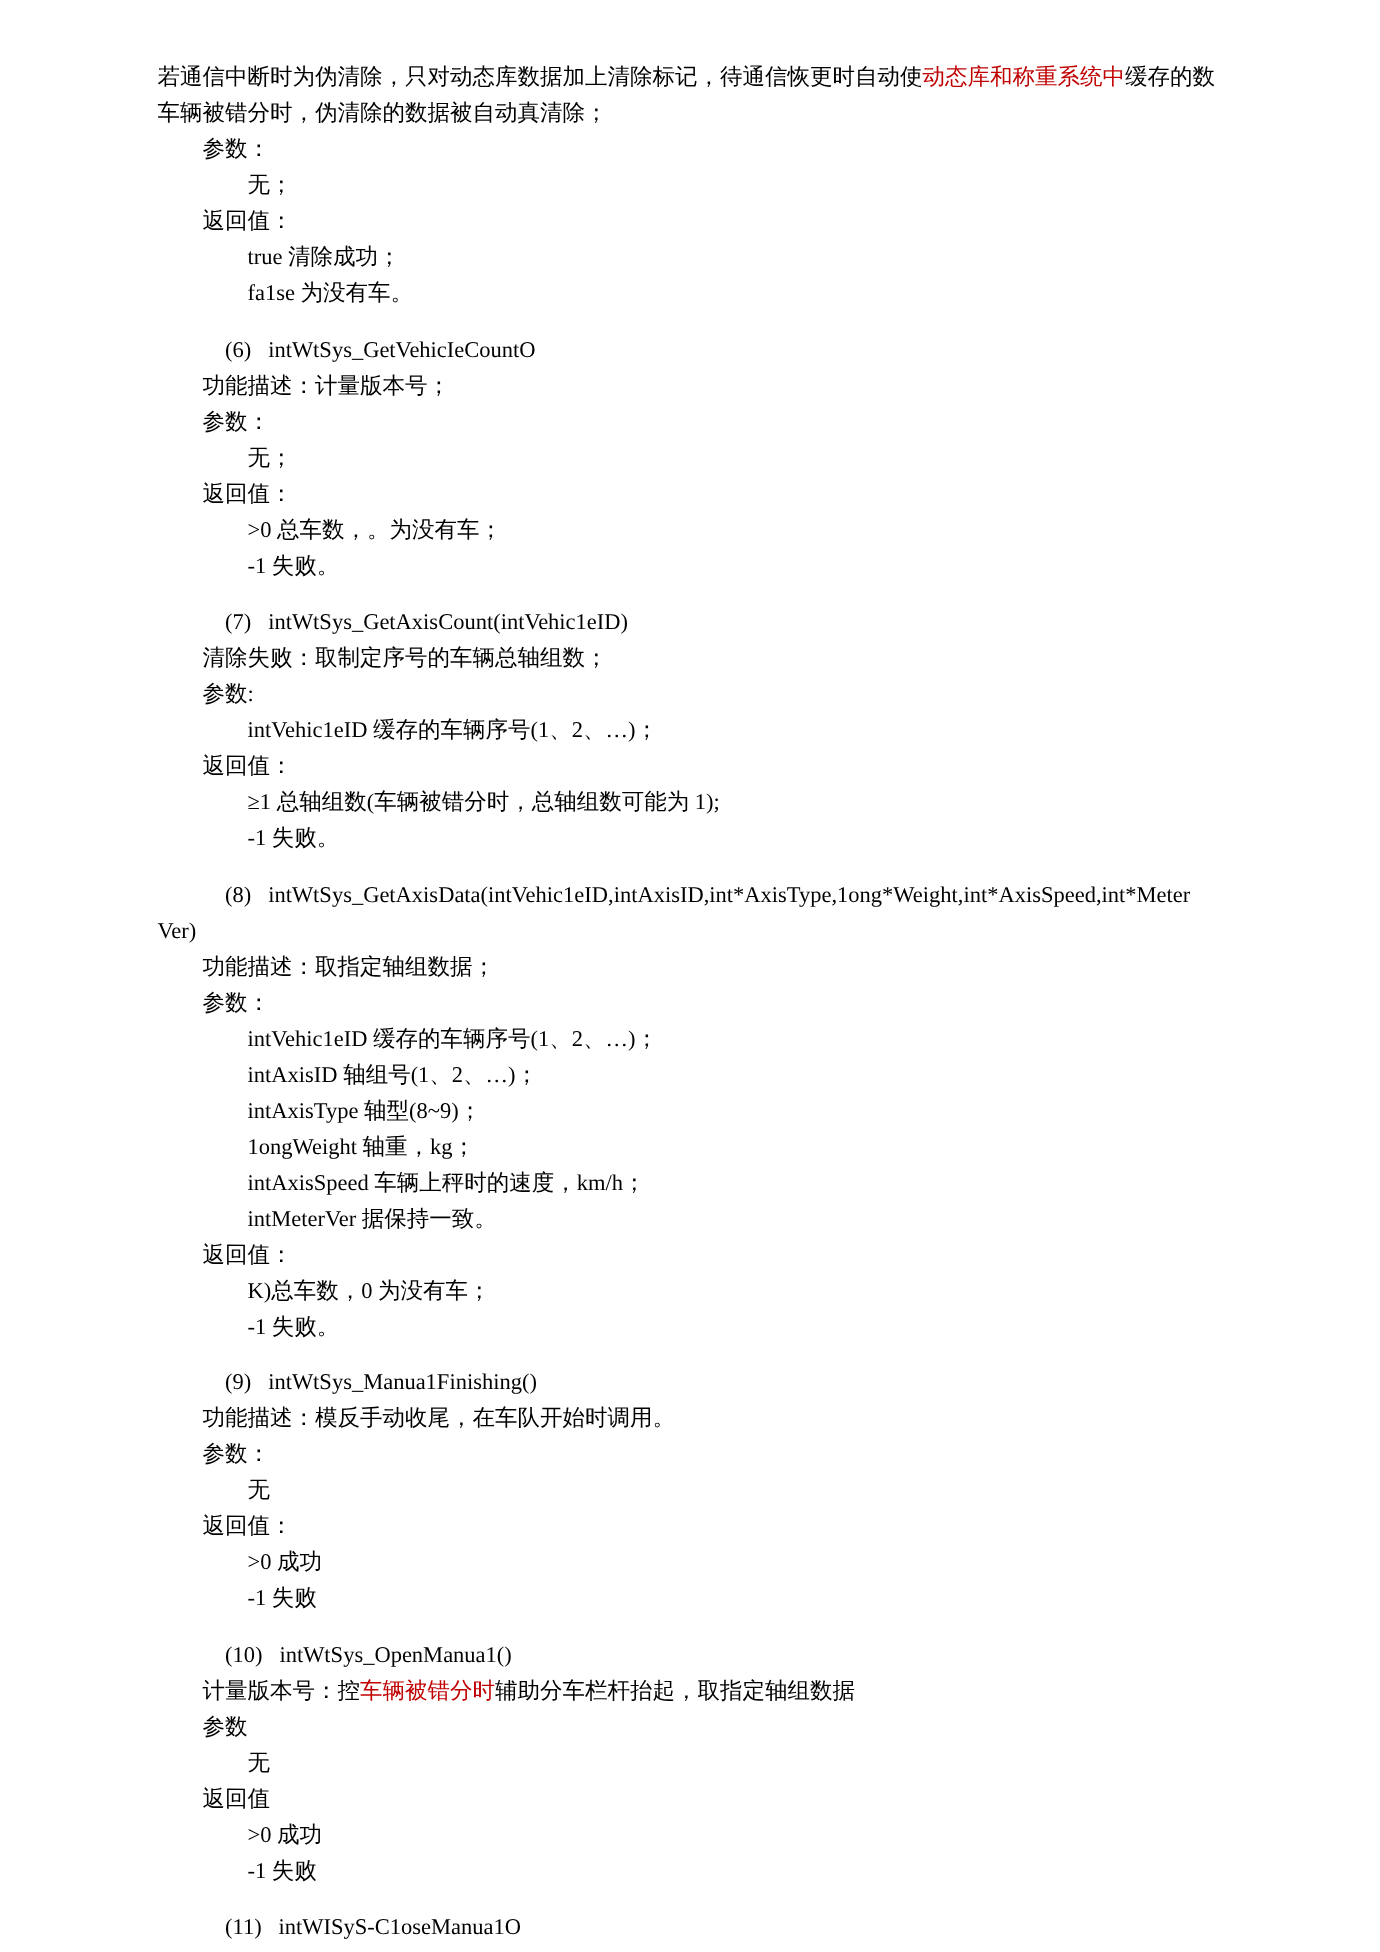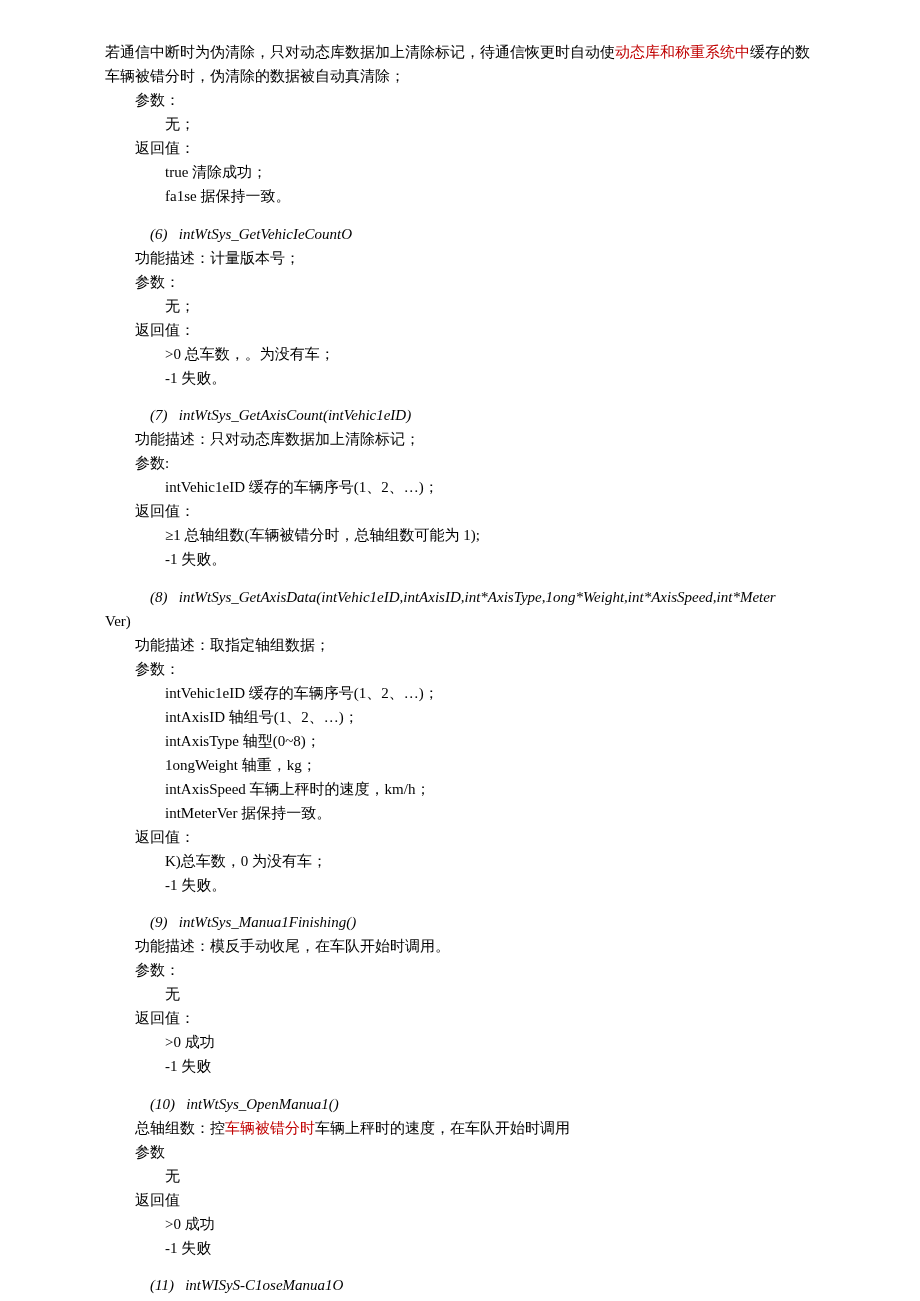--- a/index.html
+++ b/index.html
@@ -9,85 +9,85 @@
     color: #000;
     background: #fff;
     margin: 0;
     padding: 40px 105px 60px 105px;
     width: 920px;
     box-sizing: border-box;
   }
   .red { color: #c00000; }
   .indent-0 { text-indent: 0; margin: 0; }
   .indent-2 { padding-left: 2em; margin: 0; }
-  .indent-3 { padding-left: 3em; margin: 0; font-style: italic; }
+  .indent-3 { padding-left: 3em; margin: 0; }
   .indent-4 { padding-left: 4em; margin: 0; }
   .spacer { height: 0.9em; }
 </style>
 </head>
 <body>
 
 <p class="indent-0"><span>若通信中断时为伪清除，只对动态库数据加上清除标记，待通信恢更时自动使</span><span class="red">动态库和称重系统中</span><span>缓存的数</span></p>
 <p class="indent-0">车辆被错分时，伪清除的数据被自动真清除；</p>
 <p class="indent-2">参数：</p>
 <p class="indent-4">无；</p>
 <p class="indent-2">返回值：</p>
 <p class="indent-4">true 清除成功；</p>
-<p class="indent-4">fa1se 据保持一致。</p>
+<p class="indent-4">fa1se 为没有车。</p>
 
 <div class="spacer"></div>
 
 <p class="indent-3">(6)&nbsp;&nbsp;&nbsp;<span>intWtSys_GetVehicIeCountO</span></p>
 <p class="indent-2">功能描述：计量版本号；</p>
 <p class="indent-2">参数：</p>
 <p class="indent-4">无；</p>
 <p class="indent-2">返回值：</p>
 <p class="indent-4">&gt;0 总车数，。为没有车；</p>
 <p class="indent-4">-1 失败。</p>
 
 <div class="spacer"></div>
 
 <p class="indent-3">(7)&nbsp;&nbsp;&nbsp;<span>intWtSys_GetAxisCount(intVehic1eID)</span></p>
-<p class="indent-2">功能描述：只对动态库数据加上清除标记；</p>
+<p class="indent-2">清除失败：取制定序号的车辆总轴组数；</p>
 <p class="indent-2">参数:</p>
 <p class="indent-4">intVehic1eID 缓存的车辆序号(1、2、…)；</p>
 <p class="indent-2">返回值：</p>
 <p class="indent-4">≥1 总轴组数(车辆被错分时，总轴组数可能为 1);</p>
 <p class="indent-4">-1 失败。</p>
 
 <div class="spacer"></div>
 
 <p class="indent-3">(8)&nbsp;&nbsp;&nbsp;<span>intWtSys_GetAxisData(intVehic1eID,intAxisID,int*AxisType,1ong*Weight,int*AxisSpeed,int*Meter</span></p>
 <p class="indent-0">Ver)</p>
 <p class="indent-2">功能描述：取指定轴组数据；</p>
 <p class="indent-2">参数：</p>
 <p class="indent-4">intVehic1eID 缓存的车辆序号(1、2、…)；</p>
 <p class="indent-4">intAxisID    轴组号(1、2、…)；</p>
-<p class="indent-4">intAxisType 轴型(0~8)；</p>
+<p class="indent-4">intAxisType 轴型(8~9)；</p>
 <p class="indent-4">1ongWeight 轴重，kg；</p>
 <p class="indent-4">intAxisSpeed 车辆上秤时的速度，km/h；</p>
 <p class="indent-4">intMeterVer 据保持一致。</p>
 <p class="indent-2">返回值：</p>
 <p class="indent-4">K)总车数，0 为没有车；</p>
 <p class="indent-4">-1 失败。</p>
 
 <div class="spacer"></div>
 
 <p class="indent-3">(9)&nbsp;&nbsp;&nbsp;<span>intWtSys_Manua1Finishing()</span></p>
 <p class="indent-2">功能描述：模反手动收尾，在车队开始时调用。</p>
 <p class="indent-2">参数：</p>
 <p class="indent-4">无</p>
 <p class="indent-2">返回值：</p>
 <p class="indent-4">&gt;0 成功</p>
 <p class="indent-4">-1 失败</p>
 
 <div class="spacer"></div>
 
 <p class="indent-3">(10)&nbsp;&nbsp;&nbsp;<span>intWtSys_OpenManua1()</span></p>
-<p class="indent-2"><span>总轴组数：控</span><span class="red">车辆被错分时</span><span>车辆上秤时的速度，在车队开始时调用</span></p>
+<p class="indent-2"><span>计量版本号：控</span><span class="red">车辆被错分时</span><span>辅助分车栏杆抬起，取指定轴组数据</span></p>
 <p class="indent-2">参数</p>
 <p class="indent-4">无</p>
 <p class="indent-2">返回值</p>
 <p class="indent-4">&gt;0 成功</p>
 <p class="indent-4">-1 失败</p>
 
 <div class="spacer"></div>
 
 <p class="indent-3">(11)&nbsp;&nbsp;&nbsp;<span>intWISyS-C1oseManua1O</span></p>
 <p class="indent-2"></p>

